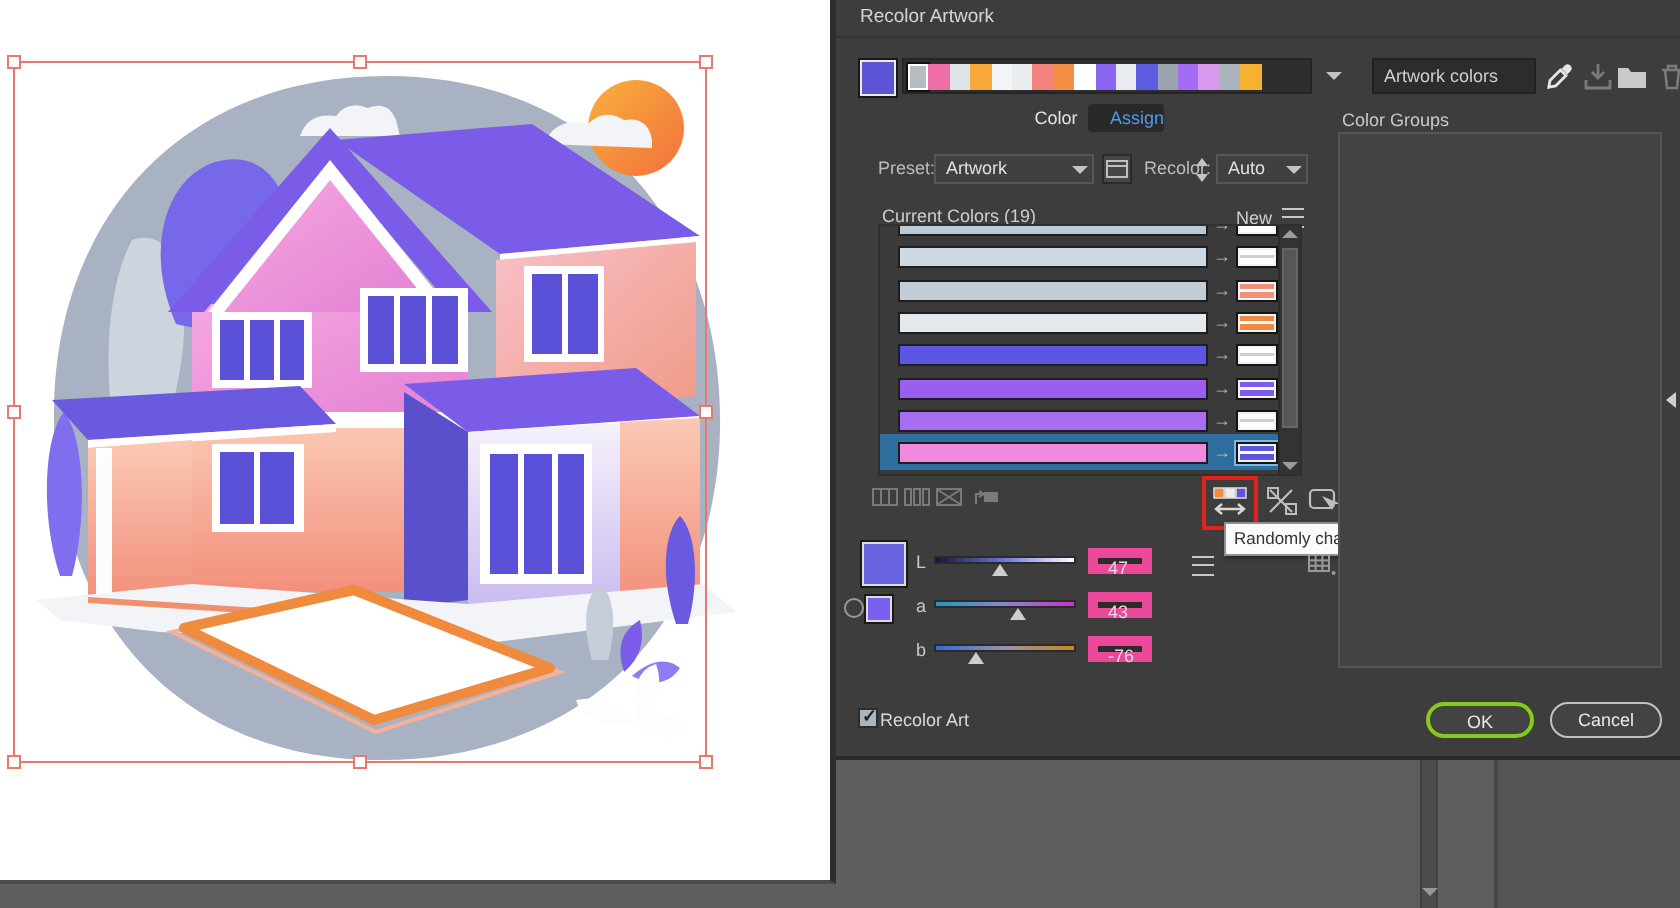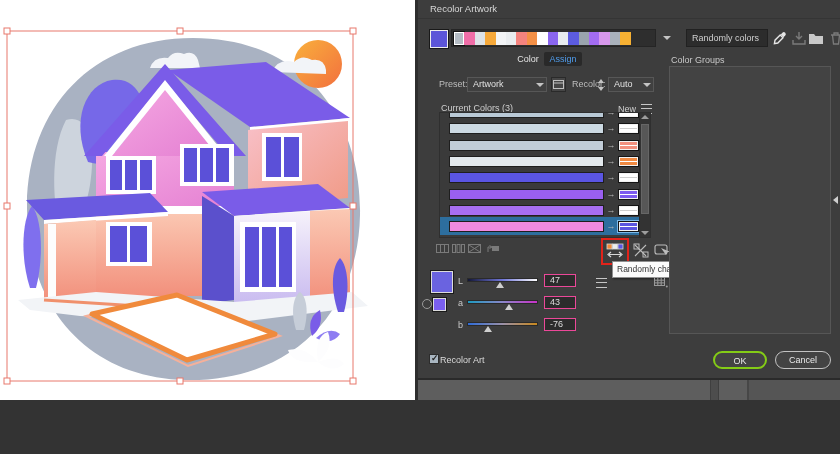--- a/index.html
+++ b/index.html
@@ -1,16 +1,16 @@
 <!DOCTYPE html>
 <html><head>
 <meta charset="utf-8">
 <style>
   html,body{margin:0;padding:0;background:#333;}
-  .screen{position:relative;width:840px;height:400px;overflow:hidden;background:#5e5e5e;
+  .screen{position:relative;width:840px;height:454px;overflow:hidden;background:#5e5e5e;
     font-family:"Liberation Sans",sans-serif;-webkit-font-smoothing:antialiased;}
 
   
   .canvas{position:absolute;left:0;top:0;width:415px;height:440px;background:#fff;
     border-right:3px solid #2e2e2e;border-bottom:2px solid #4a4a4a;}
   .canvas svg{position:absolute;left:0;top:0;}
 
   
   .vscroll-groove{position:absolute;left:710px;top:380px;width:7px;height:74px;background:#4d4d4d;
     border-left:1px solid #3f3f3f;border-right:1px solid #3f3f3f;}
@@ -36,21 +36,21 @@
   .chev-down{position:absolute;left:5px;top:7px;width:0;height:0;border-left:4px solid transparent;
     border-right:4px solid transparent;border-top:4px solid #c4c4c4;}
   .combobox{position:absolute;left:268px;top:29px;width:82px;height:18px;background:#2c2c2c;
     border:1px solid #212121;color:#cfcfcf;line-height:17px;padding-left:5px;box-sizing:border-box;}
   .tool-ico{position:absolute;top:30px;width:16px;height:16px;}
   .dim{opacity:.42;}
 
   
   .tab-edit{position:absolute;left:97px;top:52px;width:26px;height:14px;text-align:center;
     line-height:14px;color:#e3e3e3;}
-  .tab-assign{position:absolute;left:126px;top:52px;width:38px;height:14px;text-align:center;
+  .tab-assign{position:absolute;left:126px;top:52px;width:38px;height:14px;text-align:right;
     line-height:14px;background:#292929;color:#4f9bea;border-radius:2px;}
 
   
   .lbl{position:absolute;color:#bdbdbd;}
   .dd{position:absolute;height:15px;background:#404040;border:1px solid #575757;box-sizing:border-box;
     color:#e0e0e0;line-height:13px;padding-left:5px;}
   .dd .chev-down{top:5px;}
   .preset-opts{position:absolute;left:133px;top:77px;width:15px;height:15px;background:#464646;
     border:1px solid #2a2a2a;box-sizing:border-box;}
   .stepper{position:absolute;left:179px;top:78px;width:9px;height:14px;}
@@ -92,21 +92,21 @@
   
   .cur-swatch{position:absolute;left:12px;top:270px;width:22px;height:22px;border:1px solid #1a1a1a;
     box-shadow:inset 0 0 0 1px #dcdcdc;}
   .link-ico{position:absolute;left:4px;top:299px;width:8px;height:8px;border:1.4px solid #9a9a9a;border-radius:50%;}
   .link-swatch{position:absolute;left:14px;top:297px;width:13px;height:13px;border:1px solid #1a1a1a;
     box-shadow:inset 0 0 0 1px #dcdcdc;}
   .sl-label{position:absolute;left:40px;width:10px;color:#c9c9c9;}
   .sl-track{position:absolute;left:49px;width:71px;height:4px;border:1px solid #2a2a2a;box-sizing:border-box;}
   .sl-thumb{position:absolute;width:0;height:0;border-left:4px solid transparent;border-right:4px solid transparent;
     border-bottom:6px solid #cfcfcf;}
-  .sl-val{position:absolute;left:126px;width:32px;height:13px;background:#2c2c2c;border:1px solid #ec4899;
+  .sl-val{position:absolute;left:126px;width:32px;height:13px;background:#2c2c2c;border:5px solid #ec4899;
     box-sizing:border-box;color:#dcdcdc;line-height:11px;padding-left:5px;}
   .lab-menu{left:178px;top:278px;}
 
   
   .cg-label{position:absolute;left:253px;top:55px;color:#c9c9c9;}
   .cg-box{position:absolute;left:251px;top:66px;width:162px;height:268px;background:#434343;border:1px solid #565656;box-sizing:border-box;}
   .gripper{position:absolute;left:415px;top:196px;width:0;height:0;border-top:4px solid transparent;
     border-bottom:4px solid transparent;border-right:5px solid #cfcfcf;}
 
   
@@ -266,21 +266,21 @@
         <div class="strip-swatch" style="background: rgb(92, 92, 224);"></div>
         <div class="strip-swatch" style="background: rgb(154, 164, 174);"></div>
         <div class="strip-swatch" style="background: rgb(163, 108, 242);"></div>
         <div class="strip-swatch" style="background: rgb(216, 152, 236);"></div>
         <div class="strip-swatch" style="background: rgb(170, 178, 188);"></div>
         <div class="strip-swatch" style="background: rgb(247, 177, 51);"></div>
       </div>
     <div class="strip-chevron">
         <i class="chev-down"></i>
       </div>
-    <div class="combobox">Randomly colors</div>
+    <div class="combobox">Artwork colors</div>
     <svg class="tool-ico" style="left:354px" viewBox="0 0 16 16">
       <path d="M13.2,2.8 a2,2 0 0 0 -2.8,0 l-1.6,1.6 2.8,2.8 1.6,-1.6 a2,2 0 0 0 0,-2.8 z" fill="#e6e6e6"></path>
       <path d="M8.2,5 L3,10.2 L2.4,13.6 L5.8,13 L11,7.8 Z" fill="none" stroke="#e6e6e6" stroke-width="1.4"></path>
     </svg>
     <svg class="tool-ico dim" style="left:373px" viewBox="0 0 16 16">
       <path d="M8,2 v7 M5,6 l3,3 3,-3" stroke="#cfcfcf" stroke-width="1.4" fill="none"></path>
       <path d="M2,10 v4 h12 v-4" stroke="#cfcfcf" stroke-width="1.4" fill="none"></path>
     </svg>
     <svg class="tool-ico" style="left:390px" viewBox="0 0 16 16">
       <path d="M1,4 h5 l1.5,2 H15 v8 H1 Z" fill="#c9c9c9"></path>
@@ -306,21 +306,21 @@
     <div class="lbl" style="left:154px;top:79px">Recolor:</div>
     <div class="stepper">
         <i class="up"></i>
         <i class="dn"></i>
       </div>
     <div class="dd" style="left:190px;top:77px;width:46px">
       <span>Auto</span>
       <i class="chev-down" style="left:34px"></i>
     </div>
 
-    <div class="cc-label">Current Colors (3)</div>
+    <div class="cc-label">Current Colors (19)</div>
     <div class="new-label">New</div>
     <div class="hamb list-menu"></div>
     <div class="cc-list" id="cc-list">
 
     <div class="row-bar" style="top: -6px; background: rgb(185, 201, 214);"></div>
         <div class="row-arrow" style="top: -6px;"></div>
         <div class="row-new" style="top: -6px; background: linear-gradient(rgb(255, 255, 255) 0px, rgb(255, 255, 255) 40%, rgb(207, 207, 207) 40%, rgb(207, 207, 207) 56%, rgb(255, 255, 255) 56%, rgb(255, 255, 255) 100%);"></div>
         <div class="row-bar" style="top: 10.3px; background: rgb(204, 217, 226);"></div>
         <div class="row-arrow" style="top: 10.3px;"></div>
         <div class="row-new" style="top: 10.3px; background: linear-gradient(rgb(255, 255, 255) 0px, rgb(255, 255, 255) 40%, rgb(207, 207, 207) 40%, rgb(207, 207, 207) 56%, rgb(255, 255, 255) 56%, rgb(255, 255, 255) 100%);"></div>

